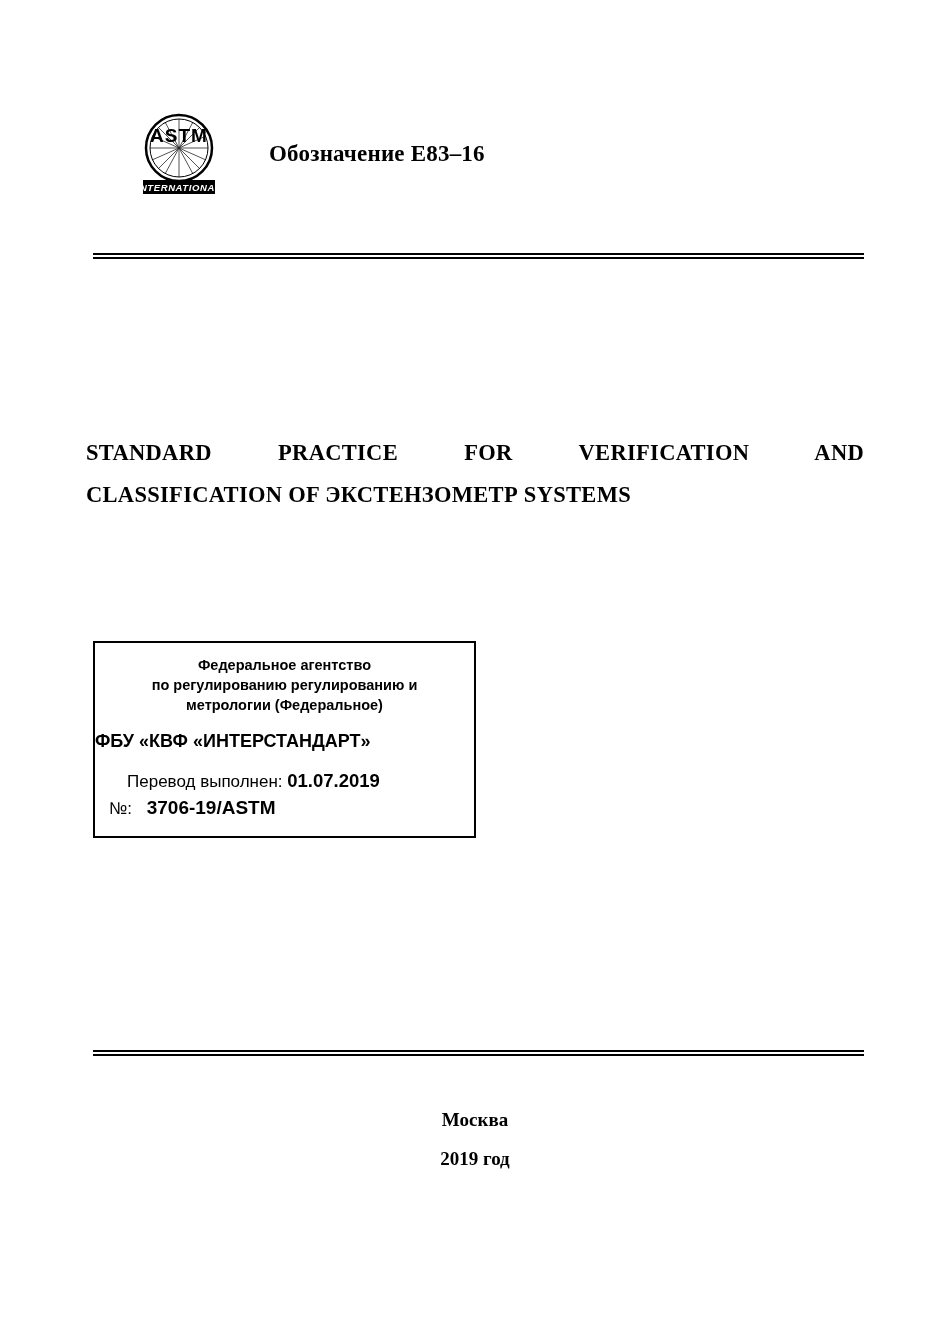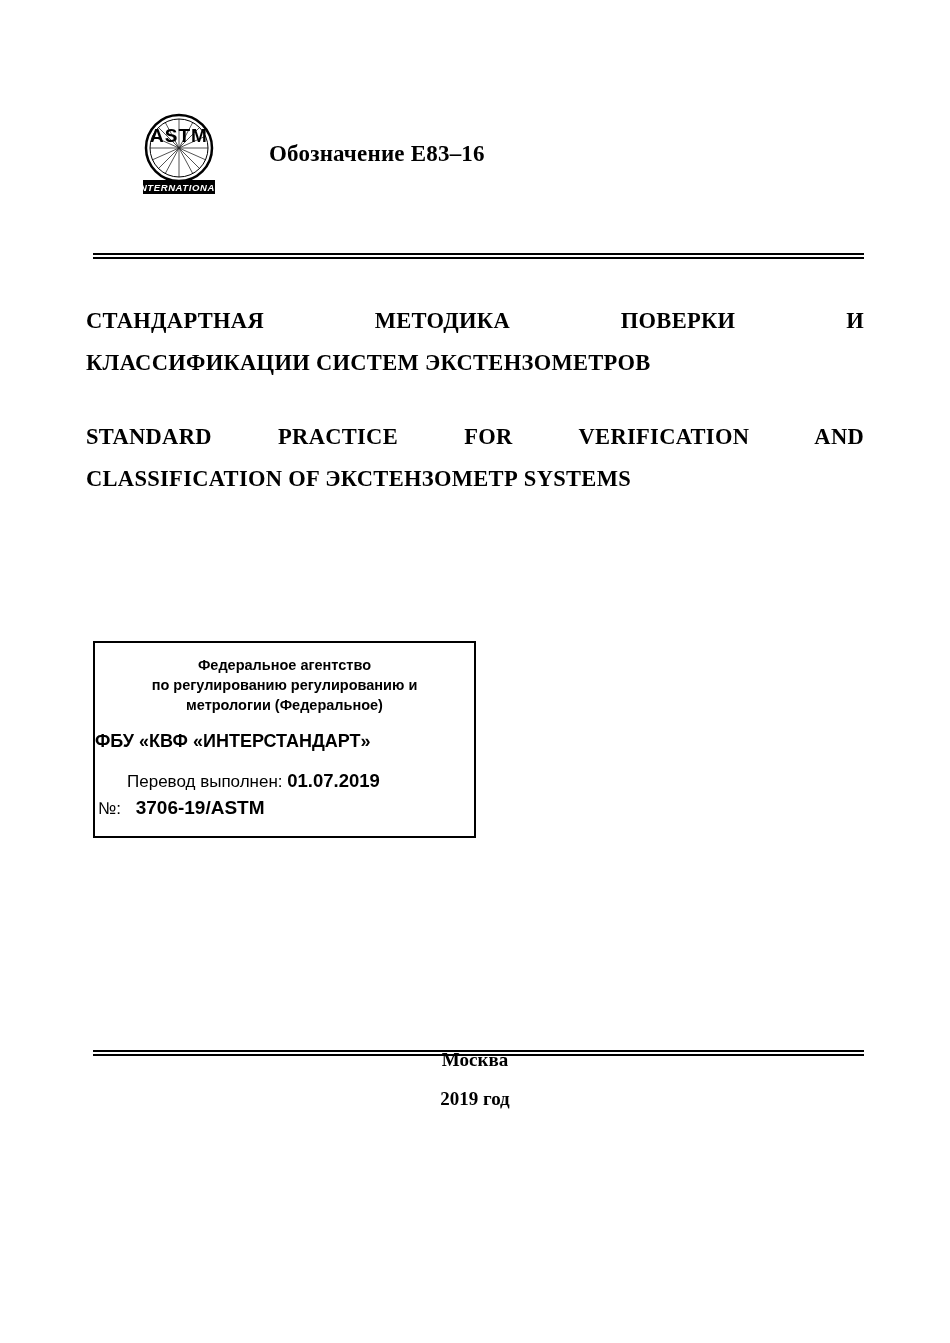--- a/index.html
+++ b/index.html
@@ -61,21 +61,21 @@
   .rule-top { top: 253px; }
   .rule-bottom { top: 1050px; }
 
   
   .title-block {
     position: absolute;
     left: 86px;
     width: 778px;
   }
   .title-ru { top: 300px; }
-  .title-en { top: 416px; }
+  .title-en { top: 432px; }
   .title-line {
     font-family: "Liberation Serif", serif;
     font-weight: bold;
     font-size: 22.5px;
     line-height: 42px;
     text-align: justify;
     text-align-last: justify;
     letter-spacing: 0.3px;
   }
   .title-line.last {
@@ -107,31 +107,31 @@
     margin-top: 16px;
   }
   .agency-trans {
     margin-top: 16px;
     padding-left: 32px;
     font-size: 17px;
     line-height: 26px;
   }
   .agency-trans .b { font-weight: bold; font-size: 18.5px; }
   .agency-num {
-    padding-left: 3px;
+    padding-left: 14px;
     font-size: 17px;
     line-height: 26px;
   }
   .agency-num .b { font-weight: bold; font-size: 19px; padding-left: 10px; }
 
   
   .footer {
     position: absolute;
     left: 0;
-    top: 1040px;
+    top: 1100px;
     width: 950px;
     text-align: center;
   }
   .footer div {
     font-family: "Liberation Serif", serif;
     font-weight: bold;
     font-size: 19px;
     line-height: 39px;
   }
 </style>
@@ -159,24 +159,20 @@
         <text x="46" y="34" font-family="Liberation Sans, sans-serif" font-size="19" font-weight="bold" text-anchor="middle" fill="#000" letter-spacing="1">ASTM</text>
         <rect x="10" y="72" width="72" height="14" fill="#000"></rect>
         <text x="46" y="83" font-family="Liberation Sans, sans-serif" font-size="9.5" font-weight="bold" font-style="italic" text-anchor="middle" fill="#fff" letter-spacing="0.6">INTERNATIONAL</text>
       </svg>
     </div>
     <div class="designation">Обозначение E83–16</div>
   </div>
 
   <div class="rule rule-top"></div>
 
-  <div class="title-block title-ru">
-    <div class="title-line">СТАНДАРТНАЯ МЕТОДИКА ПОВЕРКИ И</div>
-    <div class="title-line last">КЛАССИФИКАЦИИ СИСТЕМ ЭКСТЕНЗОМЕТРОВ</div>
-  </div>
 
   <div class="title-block title-en">
     <div class="title-line">STANDARD PRACTICE FOR VERIFICATION AND</div>
     <div class="title-line last">CLASSIFICATION OF ЭКСТЕНЗОМЕТР SYSTEMS</div>
   </div>
 
   <div class="agency-box">
     <div class="agency-top">
       <div>Федеральное агентство</div>
       <div>по регулированию регулированию и</div>

